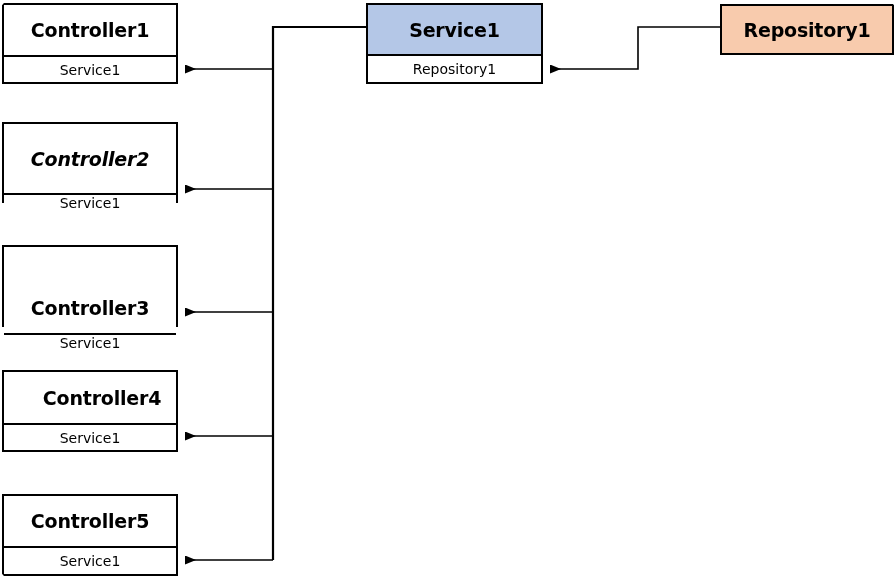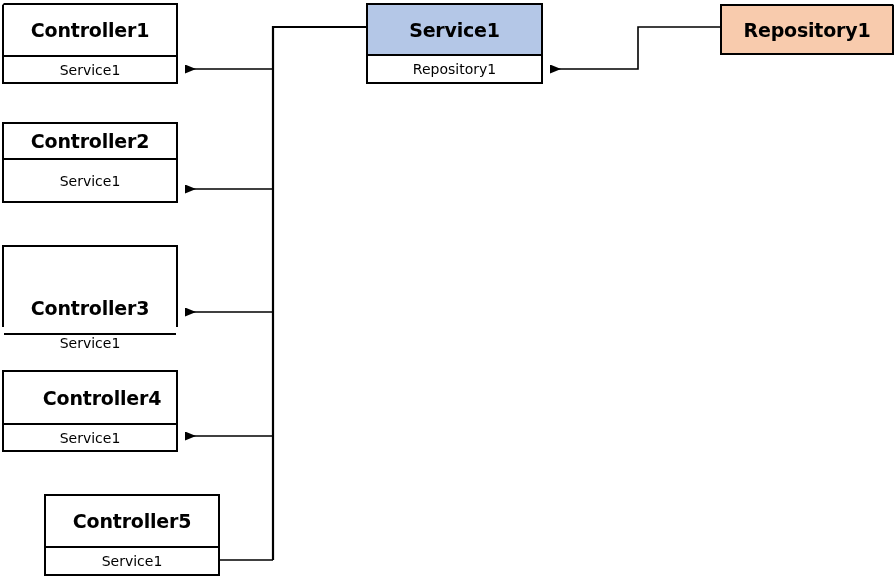--- a/index.html
+++ b/index.html
@@ -103,38 +103,38 @@
     </g>
   </svg>
 
   <div class="uml-node tinted" style="left:2px; top:3px; width:176px; height:81px; --fill:#ffffff;">
     <div class="node-header" style="height:50px;">Controller1</div>
     <div class="node-divider"></div>
     <div class="node-row">Service1</div>
   </div>
 
   <div class="uml-node tinted" style="left:2px; top:122px; width:176px; height:81px; --fill:#ffffff;">
-    <div class="node-header" style="height:34px;">Controller2</div>
+    <div class="node-header" style="height:69px;font-style:italic;">Controller2</div>
     <div class="node-divider"></div>
     <div class="node-row">Service1</div>
   </div>
 
   <div class="uml-node tinted" style="left:2px; top:245px; width:176px; height:82px; --fill:#ffffff;">
     <div class="node-header" style="height:51px;margin-top:35px;">Controller3</div>
     <div class="node-divider"></div>
     <div class="node-row">Service1</div>
   </div>
 
   <div class="uml-node tinted" style="left:2px; top:370px; width:176px; height:82px; --fill:#ffffff;">
     <div class="node-header" style="height:51px;margin-left:24px;">Controller4</div>
     <div class="node-divider"></div>
     <div class="node-row">Service1</div>
   </div>
 
-  <div class="uml-node tinted" style="left:2px; top:494px; width:176px; height:82px;margin-left:42px; --fill:#ffffff;">
+  <div class="uml-node tinted" style="left:2px; top:494px; width:176px; height:82px; --fill:#ffffff;">
     <div class="node-header" style="height:50px;">Controller5</div>
     <div class="node-divider"></div>
     <div class="node-row">Service1</div>
   </div>
 
   <div class="uml-node tinted" style="left:366px; top:3px; width:177px; height:81px; --fill:#b4c7e7;">
     <div class="node-header" style="height:49px;">Service1</div>
     <div class="node-divider"></div>
     <div class="node-row">Repository1</div>
   </div>

